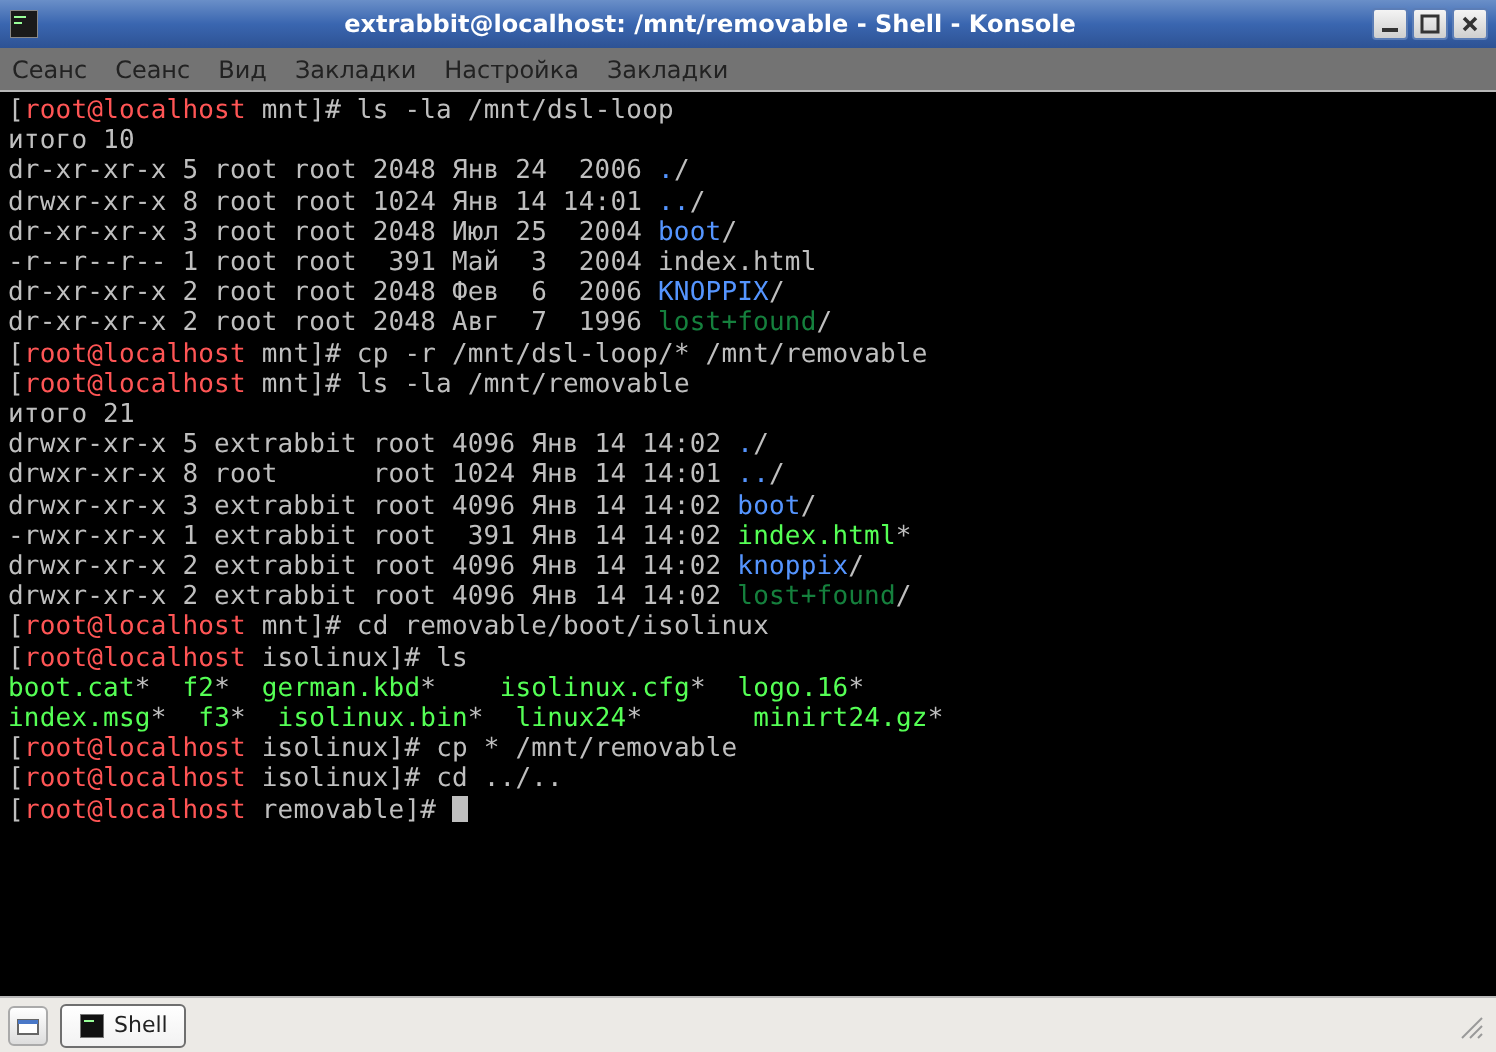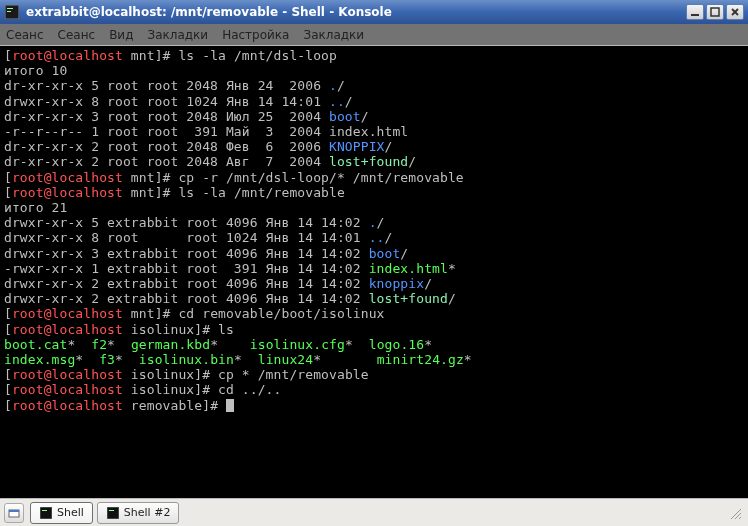--- a/index.html
+++ b/index.html
@@ -9,21 +9,21 @@
   background: #e6e6e6;
   overflow: hidden;
 }
 .titlebar {
   height: 24px;
   background: linear-gradient(to bottom, #6a8fc8 0%, #3a66b0 50%, #2d5294 100%);
   display: flex; align-items: center;
   padding: 0 4px; color: #fff; font-size: 12px; font-weight: bold;
 }
 .titlebar .icon { width: 16px; height: 16px; margin-right: 6px; display:flex;align-items:center;justify-content:center;}
-.titlebar .title { flex: 1; }
+.titlebar .title { flex: 1; text-align: center; }
 .titlebar .winbtn {
   width: 18px; height: 16px; margin-left: 2px;
   background: linear-gradient(to bottom,#f4f4f4,#cfcfcf);
   border: 1px solid #5b7db6; border-radius: 2px;
   display:flex;align-items:center;justify-content:center;
   color:#333; font-size:10px; font-weight:bold; cursor:pointer;
 }
 .menubar {
   height: 22px; background: #737373;
   border-bottom: 1px solid #b8b8b8;
@@ -35,21 +35,21 @@
   font-family: "DejaVu Sans Mono","Liberation Mono",monospace;
   font-size: 13px; line-height: 15.2px;
   padding: 2px 4px 4px 4px;
   height: 452px;
   white-space: pre;
   overflow:hidden;
   letter-spacing: 0.1px;
 }
 .r { color:#ff5555; }
 .b { color:#5595ff; }
-.c { color:#86efac;text-align:right; }
+.c { color:#15803d;text-align:right; }
 .g { color:#55ff55; }
 .w { color:#bfbfbf; }
 .cursor {
   display:inline-block; width:8px; height:13px;
   background:#bfbfbf; vertical-align:-2px;
 }
 .statusbar {
   height: 28px; background: #eceae6;
   border-top: 1px solid #b8b8b8;
   display:flex; align-items:center; padding:0 4px; font-size:11px; color:#222;
@@ -110,21 +110,21 @@
   <span class="menuitem">Закладки</span>
 </div>
 
 <div class="terminal"><span class="w">[</span><span class="r">root@localhost</span><span class="w"> </span><span class="w">mnt</span><span class="w">]# </span><span class="w">ls -la /mnt/dsl-loop</span>
 <span class="w">итого 10</span>
 <span class="w">dr-xr-xr-x 5 root root 2048 Янв 24  2006 </span><span class="b">.</span><span class="w">/</span>
 <span class="w">drwxr-xr-x 8 root root 1024 Янв 14 14:01 </span><span class="b">..</span><span class="w">/</span>
 <span class="w">dr-xr-xr-x 3 root root 2048 Июл 25  2004 </span><span class="b">boot</span><span class="w">/</span>
 <span class="w">-r--r--r-- 1 root root  391 Май  3  2004 </span><span class="w">index.html</span>
 <span class="w">dr-xr-xr-x 2 root root 2048 Фев  6  2006 </span><span class="b">KNOPPIX</span><span class="w">/</span>
-<span class="w">dr-xr-xr-x 2 root root 2048 Авг  7  2004 </span><span class="c">lost+found</span><span class="w">/</span>
+<span class="w">dr-xr-xr-x 2 root root 2048 Авг  7  1996 </span><span class="c">lost+found</span><span class="w">/</span>
 <span class="w">[</span><span class="r">root@localhost</span><span class="w"> </span><span class="w">mnt</span><span class="w">]# </span><span class="w">cp -r /mnt/dsl-loop/* /mnt/removable</span>
 <span class="w">[</span><span class="r">root@localhost</span><span class="w"> </span><span class="w">mnt</span><span class="w">]# </span><span class="w">ls -la /mnt/removable</span>
 <span class="w">итого 21</span>
 <span class="w">drwxr-xr-x 5 extrabbit root 4096 Янв 14 14:02 </span><span class="b">.</span><span class="w">/</span>
 <span class="w">drwxr-xr-x 8 root      root 1024 Янв 14 14:01 </span><span class="b">..</span><span class="w">/</span>
 <span class="w">drwxr-xr-x 3 extrabbit root 4096 Янв 14 14:02 </span><span class="b">boot</span><span class="w">/</span>
 <span class="w">-rwxr-xr-x 1 extrabbit root  391 Янв 14 14:02 </span><span class="g">index.html</span><span class="w">*</span>
 <span class="w">drwxr-xr-x 2 extrabbit root 4096 Янв 14 14:02 </span><span class="b">knoppix</span><span class="w">/</span>
 <span class="w">drwxr-xr-x 2 extrabbit root 4096 Янв 14 14:02 </span><span class="c">lost+found</span><span class="w">/</span>
 <span class="w">[</span><span class="r">root@localhost</span><span class="w"> </span><span class="w">mnt</span><span class="w">]# </span><span class="w">cd removable/boot/isolinux</span>
@@ -144,29 +144,20 @@
   </span>
   <span class="tab active">
     <span class="tabicon">
       <svg width="12" height="12" viewBox="0 0 12 12">
           <rect x="0" y="0" width="12" height="12" fill="#111" stroke="#777"></rect>
           <rect x="2" y="3" width="5" height="1" fill="#9f9"></rect>
         </svg>
     </span>
     <span>Shell</span>
   </span>
-  <span class="tab">
-    <span class="tabicon">
-      <svg width="12" height="12" viewBox="0 0 12 12">
-          <rect x="0" y="0" width="12" height="12" fill="#111" stroke="#777"></rect>
-          <rect x="2" y="3" width="5" height="1" fill="#9f9"></rect>
-        </svg>
-    </span>
-    <span>Shell #2</span>
-  </span>
   <span class="spacer"></span>
   <span class="corner">
     <svg width="14" height="14" viewBox="0 0 14 14">
       <line x1="3" y1="13" x2="13" y2="3" stroke="#999"></line>
       <line x1="7" y1="13" x2="13" y2="7" stroke="#999"></line>
       <line x1="11" y1="13" x2="13" y2="11" stroke="#999"></line>
     </svg>
   </span>
 </div>
 

